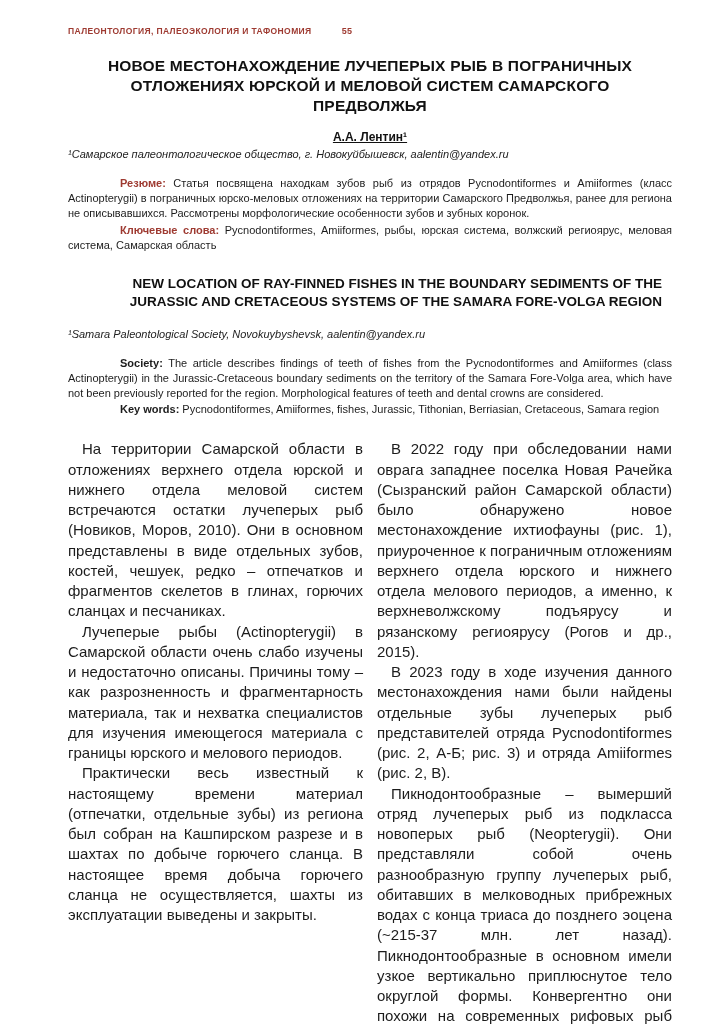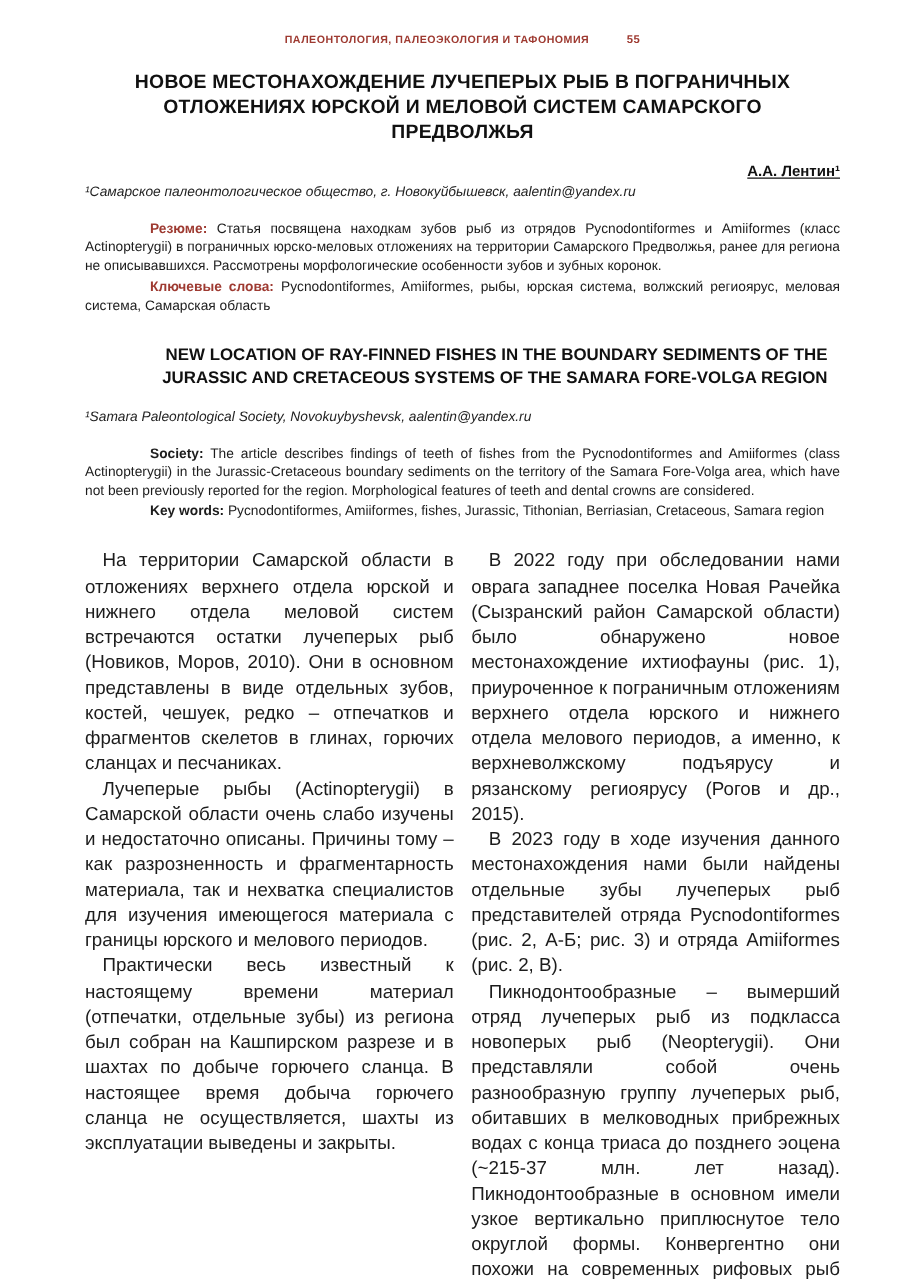--- a/index.html
+++ b/index.html
@@ -2,27 +2,27 @@
 <html><head>
 <meta charset="utf-8">
 <style>
   html,body{margin:0;padding:0;background:#888;}
   .page{
     position:relative;width:724px;height:1024px;background:#ffffff;
     font-family:"Liberation Sans",sans-serif;color:#1c1c1c;
     box-sizing:border-box;padding:26px 52px 0 68px;overflow:hidden;
   }
   
-  .runhead{display:flex;justify-content:center;align-items:baseline;gap:30px;
+  .runhead{display:flex;justify-content:flex-start;align-items:baseline;gap:30px;
     font-size:8.5px;font-weight:bold;letter-spacing:.4px;color:#9e3a31;margin-bottom:20px;}
   .runhead .pageno{color:#9e3a31;font-size:9px;}
   
   .title-ru{font-size:15.5px;font-weight:bold;text-align:center;line-height:1.3;
     letter-spacing:.2px;margin:0 4px 14px 4px;color:#111;}
-  .author{font-size:12px;font-weight:bold;text-align:right;text-decoration:underline;
+  .author{font-size:12px;font-weight:bold;text-align:center;text-decoration:underline;
     margin-bottom:4px;color:#111;}
   .affil{font-size:11px;font-style:italic;text-align:left;margin-bottom:16px;color:#222;}
   .abs{font-size:11px;line-height:1.36;text-align:justify;margin:0 0 2px 0;text-indent:16px;}
   .abs b.red{color:#9e3a31;}
   .abs b{font-weight:bold;padding-left:36px;}
   .title-en{font-size:13.5px;font-weight:bold;text-align:right;line-height:1.35;
     margin:22px 10px 16px 10px;color:#111;}
   
   .cols{display:flex;gap:14px;margin-top:22px;}
   .col{width:295px;font-size:15px;line-height:1.35;text-align:justify;}

